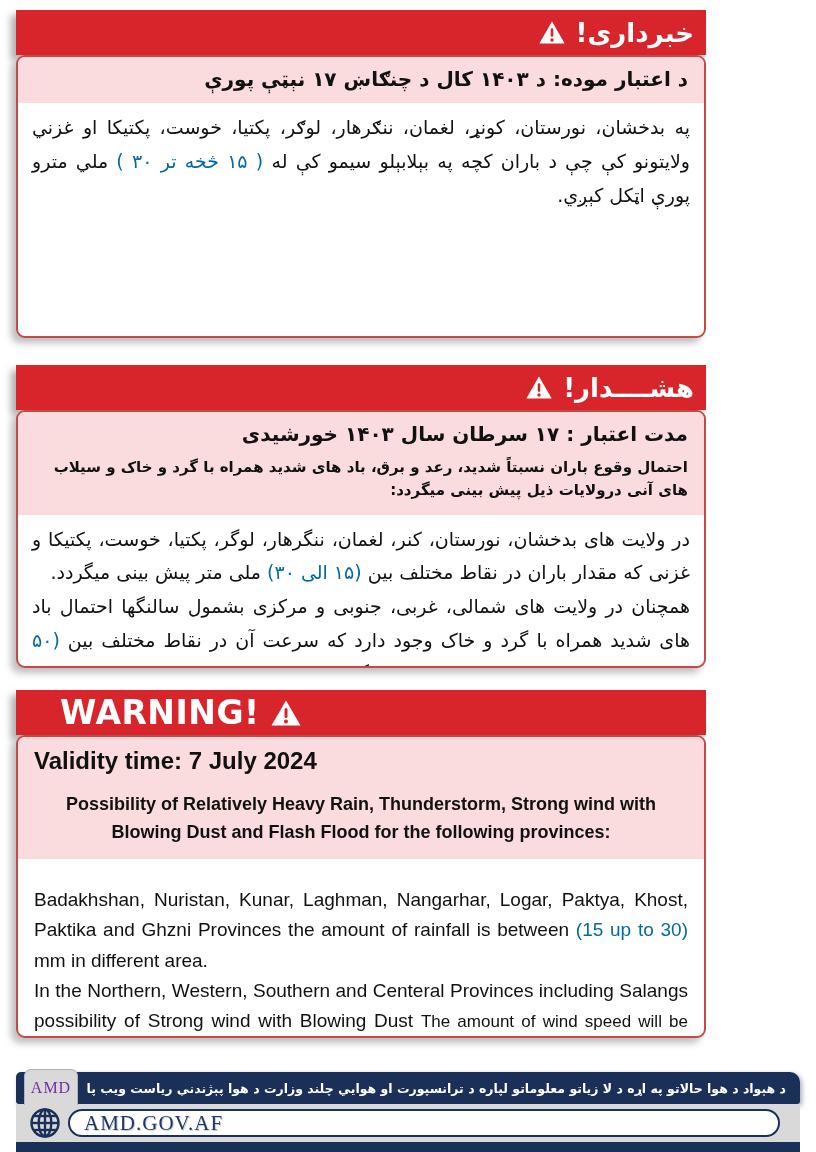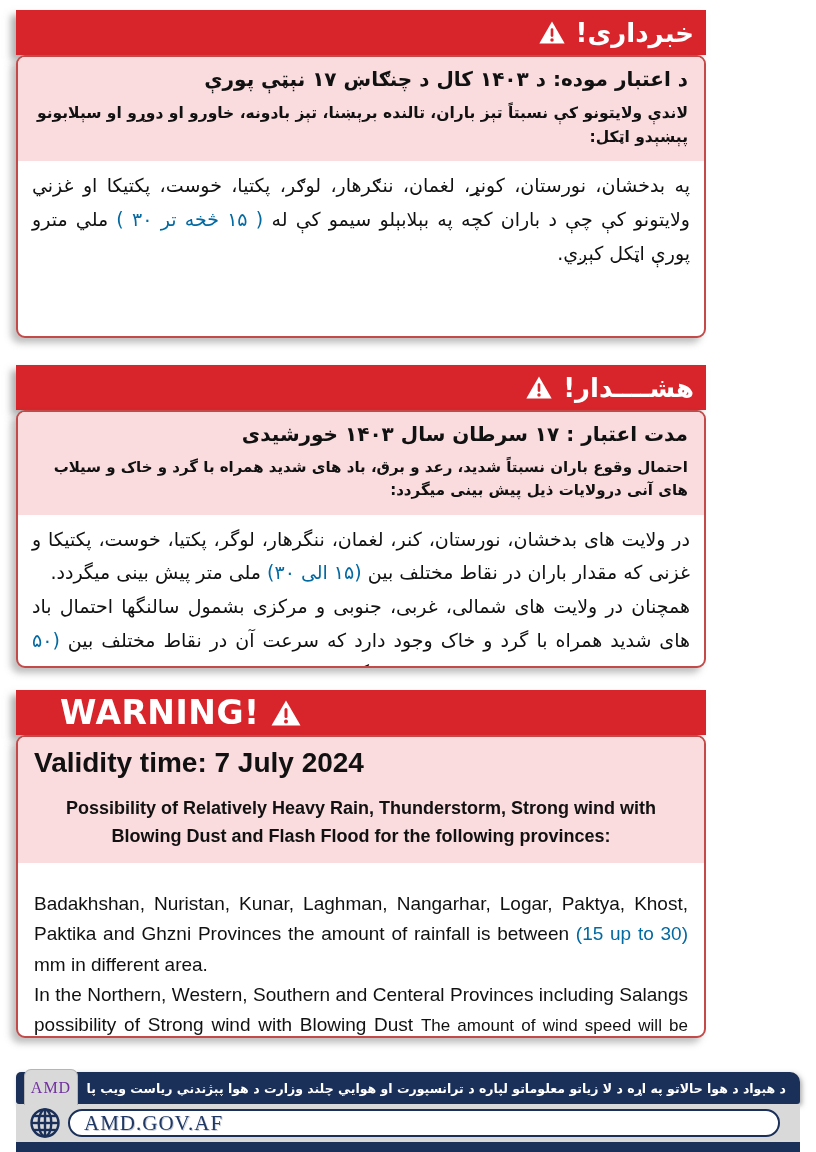--- a/index.html
+++ b/index.html
@@ -33,21 +33,21 @@
   .red{color:#0369a1;}
 
   
   .s1{margin-top:10px;}
   .s1 .box{height:283px;}
   .s2 .bar{margin-top:27px;}
   .s2 .box{height:258px;}
   .s2 .summary{font-size:15px;}
   .s3 .bar{margin-top:22px;}
   .s3 .box{height:303px;}
-  .s3 .validity{font-size:28px;font-family:"Liberation Sans",sans-serif;}
+  .s3 .validity{font-size:24px;font-family:"Liberation Sans",sans-serif;}
   .s3 .summary{font-size:18px;margin-top:16px;font-family:"Liberation Sans",sans-serif;text-align:center;}
   .s3 .bodytext{padding:26px 16px;font-family:"Liberation Sans",sans-serif;}
   .s3 .bodytext p{line-height:1.6;}
   .s3 .mid{font-size:17px;}
 
   
   .footer{position:relative;margin:34px 16px 0;width:784px;}
   .f-notice{
     position:relative;height:32px;background:#1b3059;border-radius:5px 10px 3px 3px;
     direction:rtl;display:flex;align-items:center;padding:0 14px 0 70px;
@@ -88,21 +88,20 @@
         <svg width="28" height="25" viewBox="0 0 32 28">
           <path d="M16 1.5 L30.5 26.5 H1.5 Z" fill="#ffffff"></path>
           <rect x="14.5" y="9" width="3" height="10" rx="1.5" fill="#d8242b"></rect>
           <circle cx="16" cy="22.5" r="2" fill="#d8242b"></circle>
         </svg>
       </span>
     </div>
     <div class="box">
       <div class="pink rtlblk">
         <div class="validity">د اعتبار موده:  د ۱۴۰۳ کال د چنګاښ ۱۷ نېټې پورې</div>
-        <div class="summary">لاندې ولایتونو کې نسبتاً تېز باران، تالنده برېښنا، تېز بادونه، خاورو او دوړو او سېلابونو پېښېدو اټکل:</div>
       </div>
       <div class="bodytext rtlblk">
         <p><span>په بدخشان، نورستان، کونړ، لغمان، ننګرهار، لوګر، پکتیا، خوست، پکتیکا او غزني ولایتونو کې چې د باران کچه په بېلابېلو سیمو کې له </span><span class="red">( ۱۵ څخه تر ۳۰ )</span><span> ملي مترو پورې اټکل کېږي.</span></p>
       </div>
     </div>
   </section>
 
   <section class="alert s2">
     <div class="bar rtl">
       <span class="bar-title">هشــــدار!</span>

